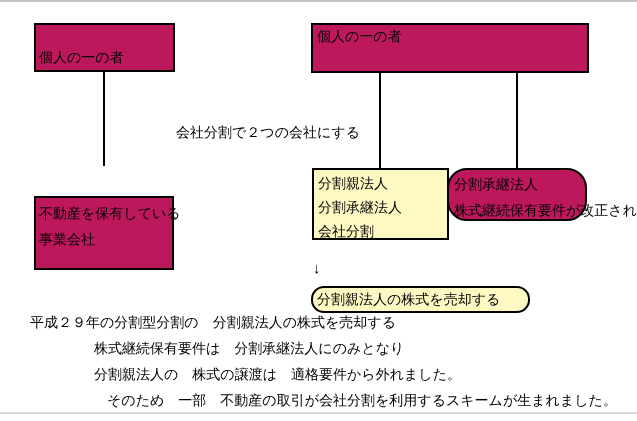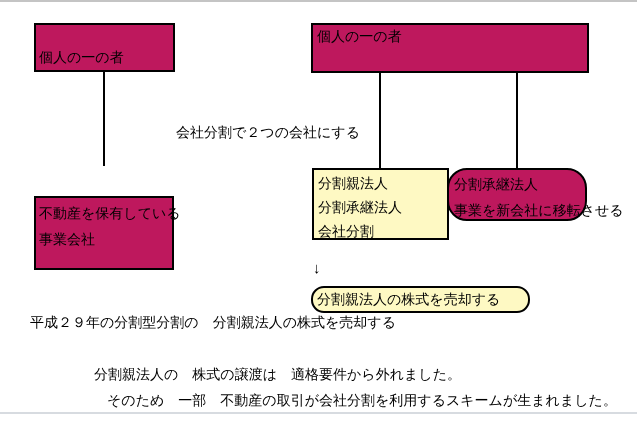--- a/index.html
+++ b/index.html
@@ -103,28 +103,29 @@
   <div class="vline" id="conn-owner-right-b"></div>
 
   <div class="box hl" id="box-parent">
     <span>分割親法人</span>
     <span>分割承継法人</span>
     <span>会社分割</span>
   </div>
 
   <div class="box" id="box-successor">
     <span>分割承継法人</span>
-    <span>事業を新会社に移転させる</span>
+    <span>株式継続保有要件が改正され</span>
   </div>
 
   <div class="label" id="arrow-down">↓</div>
 
   <div class="box hl" id="box-sale">
     <span>分割親法人の株式を売却する</span>
   </div>
 
   <div class="label" id="note-line1">平成２９年の分割型分割の　分割親法人の株式を売却する</div>
+  <div class="label" id="note-line2">株式継続保有要件は　分割承継法人にのみとなり</div>
   <div class="label" id="note-line3">分割親法人の　株式の譲渡は　適格要件から外れました。</div>
   <div class="label" id="note-line4">そのため　一部　不動産の取引が会社分割を利用するスキームが生まれました。</div>
 
   <div class="edge-bottom"></div>
 
 </div>
 
 </body></html>

